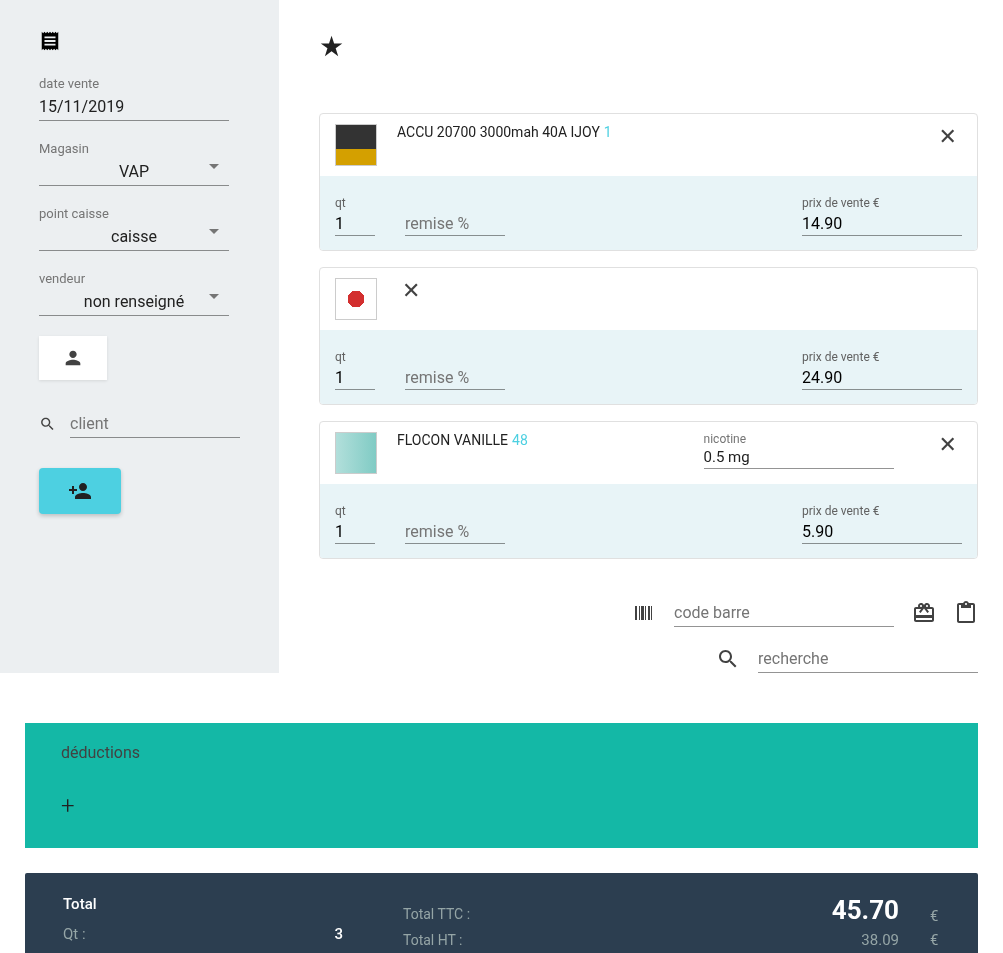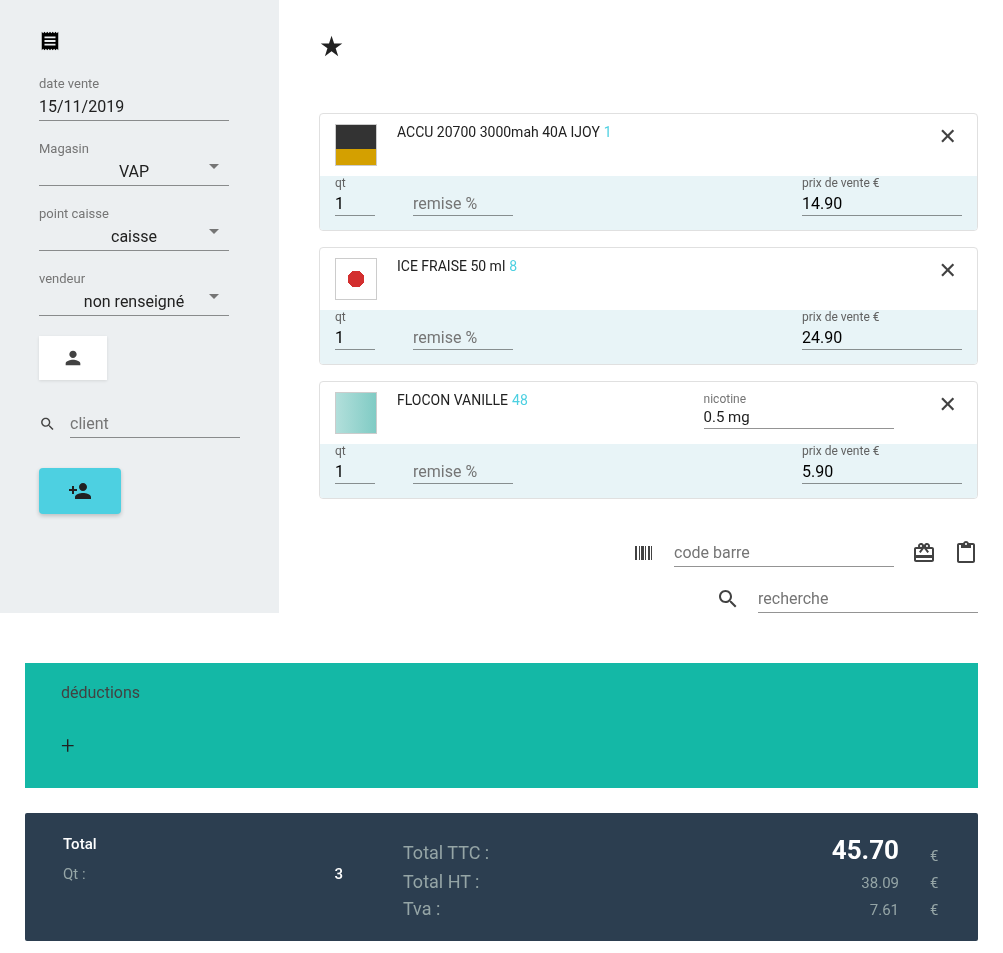--- a/index.html
+++ b/index.html
@@ -36,21 +36,21 @@
     .product-img.img2 { background: radial-gradient(circle, #d32f2f 30%, #fff 30%); }
     .product-img.img3 { background: linear-gradient(90deg, #b2dfdb, #80cbc4); }
     .product-name { font-size: 14px; color: #212121; font-weight: 400; flex: 1; }
     .product-qty-label { color: #4dd0e1; margin-left: 4px; }
     .nicotine-group { width: 190px; margin-right: 20px; }
     .nicotine-label { font-size: 12px; color: #757575; display: block; }
     .nicotine-select { position: relative; border-bottom: 1px solid rgba(0,0,0,0.42); }
     .nicotine-select .value { font-size: 15px; padding: 2px 0; display: block; }
     .close-btn { cursor: pointer; font-size: 22px; color: #424242; padding: 0 5px; }
     
-    .line-body { background: #e8f4f7; padding: 0 15px 14px 15px; display: flex; gap: 38px; align-items: flex-end; }
+    .line-body { background: #e8f4f7; padding: 20px 15px 14px 15px; display: flex; gap: 30px; align-items: flex-end; }
     .body-field { display: flex; flex-direction: column; }
     .body-field.qt { width: 40px; }
     .body-field.remise { flex: 1; max-width: 100px; }
     .body-field.price { margin-left: auto; width: 160px; }
     .body-label { font-size: 12px; color: #616161; margin-bottom: 2px; }
     .body-input { border: none; border-bottom: 1px solid rgba(0,0,0,0.42); background: transparent; font-size: 16px; padding: 2px 0; outline: none; width: 100%; }
     .remise-placeholder { color: #757575; font-size: 16px; border-bottom: 1px solid rgba(0,0,0,0.42); padding: 2px 0; }
     
     .bottom-inputs { margin-top: 40px; display: flex; flex-direction: column; gap: 18px; align-items: flex-end; }
     .input-row { display: flex; align-items: center; gap: 18px; }
@@ -64,21 +64,21 @@
     .plus-btn { font-size: 24px; color: #212121; cursor: pointer; font-weight: 300; }
     
     .totals { background: #2c3e50; color: #fff; margin: 25px 25px 15px 25px; padding: 22px 38px; display: flex; gap: 60px; border-radius: 2px; }
     .totals-left { display: flex; flex-direction: column; gap: 12px; width: 280px; }
     .totals-left .row { display: flex; justify-content: space-between; align-items: center; }
     .totals-left .label { font-size: 15px; font-weight: 500; }
     .totals-left .label.sub { color: #95a5a6; font-weight: 400; }
     .totals-left .val { font-size: 15px; font-weight: 500; }
     .totals-right { flex: 1; display: flex; flex-direction: column; gap: 6px; }
     .totals-right .row { display: flex; justify-content: space-between; align-items: baseline; }
-    .totals-right .label { font-size: 18px; color: #95a5a6; }
+    .totals-right .label { font-size: 14px; color: #95a5a6; }
     .totals-right .val-group { display: flex; align-items: flex-end; gap: 31px; }
     .totals-right .val { font-size: 15px; color: #95a5a6; text-align: right; min-width: 60px; }
     .totals-right .val.big { font-size: 26px; font-weight: 700; color: #fff; }
     .totals-right .cur { font-size: 15px; color: #95a5a6; width: 10px; }
   </style>
 </head>
 <body>
 
 <div class="container">
   <div class="sidebar">
@@ -159,23 +159,20 @@
         <div class="body-field price">
           <span class="body-label">prix de vente €</span>
           <input class="body-input" value="14.90" style="">
         </div>
       </div>
     </div>
 
     <div class="line-item">
       <div class="line-header">
         <div class="product-img img2"></div>
-        <div class="product-name">
-          <span>ICE FRAISE 50 ml</span><span class="product-qty-label">8</span>
-        </div>
         <span class="close-btn">✕</span>
       </div>
       <div class="line-body">
         <div class="body-field qt">
           <span class="body-label">qt</span>
           <input class="body-input" value="1" style="">
         </div>
         <div class="body-field remise">
           <div class="remise-placeholder">remise %</div>
         </div>

